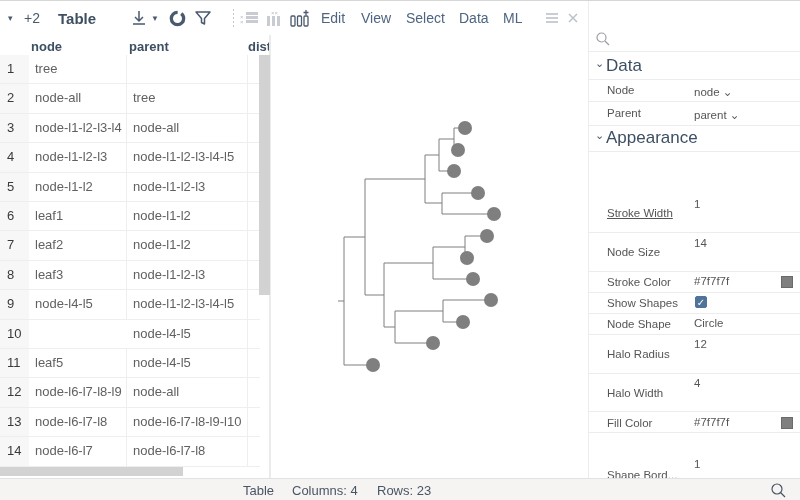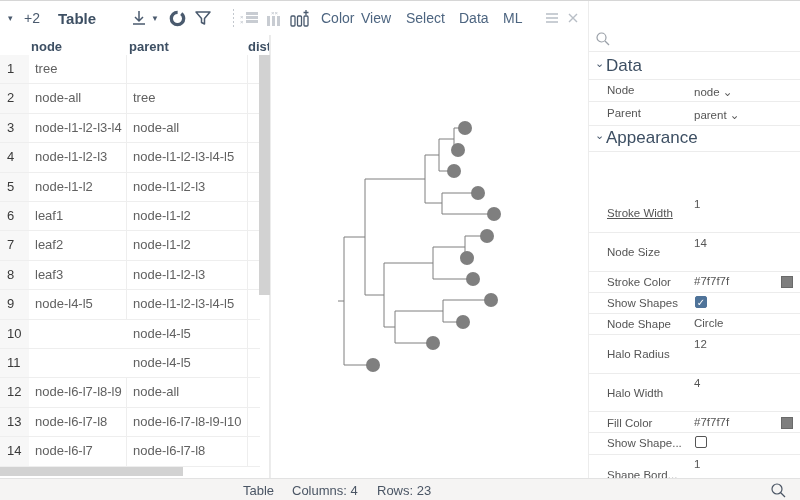--- a/index.html
+++ b/index.html
@@ -98,21 +98,21 @@
         </svg>
     </span>
     <span class="tb-item" style="left:290px;">
       <svg width="20" height="20" viewBox="0 0 20 20">
           <rect x="1" y="8" width="4" height="10" rx="1" stroke="#4a5a6e" stroke-width="1.3" fill="none"></rect>
           <rect x="7.5" y="8" width="4" height="10" rx="1" stroke="#4a5a6e" stroke-width="1.3" fill="none"></rect>
           <rect x="14" y="8" width="4" height="10" rx="1" stroke="#4a5a6e" stroke-width="1.3" fill="none"></rect>
           <path d="M16 2v5M13.5 4.5h5" stroke="#4a5a6e" stroke-width="1.3"></path>
         </svg>
     </span>
-    <span class="tb-item tb-menu" style="left:321px;">Color</span>
+    <span class="tb-item tb-menu" style="left:321px;">Edit</span>
     <span class="tb-item tb-menu" style="left:361px;">View</span>
     <span class="tb-item tb-menu" style="left:406px;">Select</span>
     <span class="tb-item tb-menu" style="left:459px;">Data</span>
     <span class="tb-item tb-menu" style="left:503px;">ML</span>
     <span class="tb-item" style="left:546px;">
       <svg width="12" height="10">
           <path d="M0 1h12M0 5h12M0 9h12" stroke="#b8bec6" stroke-width="1.5"></path>
         </svg>
     </span>
     <span class="tb-item" style="left:568px;">
@@ -173,20 +173,21 @@
           <span class="rn">9</span>
           <span class="c1">node-l4-l5</span>
           <span class="c2">node-l1-l2-l3-l4-l5</span>
         </div>
         <div class="grid-row" style="top: 284.6px;">
           <span class="rn">10</span>
           <span class="c2">node-l4-l5</span>
         </div>
         <div class="grid-row" style="top: 314px;">
           <span class="rn">11</span>
+          <span class="c1">leaf5</span>
           <span class="c2">node-l4-l5</span>
         </div>
         <div class="grid-row" style="top: 343.4px;">
           <span class="rn">12</span>
           <span class="c1">node-l6-l7-l8-l9</span>
           <span class="c2">node-all</span>
         </div>
         <div class="grid-row" style="top: 372.8px;">
           <span class="rn">13</span>
           <span class="c1">node-l6-l7-l8</span>
@@ -304,24 +305,20 @@
     </div>
     <div class="prop" style="top:373px;height:38px;">
       <span class="label" style="top:13px;">Halo Width</span>
       <span class="value" style="top:3px;">4</span>
     </div>
     <div class="prop" style="top:411px;height:21px;">
       <span class="label" style="top:5px;">Fill Color</span>
       <span class="value" style="top:4px;">#7f7f7f</span>
       <span class="swatch" style="top:5px;"></span>
     </div>
-    <div class="prop" style="top:432px;height:22px;">
-      <span class="label" style="top:4px;">Show Shape...</span>
-      <span class="cb" style="top:3px;"></span>
-    </div>
     <div class="prop" style="top:454px;height:30px;border-bottom:none;">
       <span class="label" style="top:14px;">Shape Bord...</span>
       <span class="value" style="top:3px;">1</span>
     </div>
   </div>
 
   <div class="status">
     <span style="left:243px;">Table</span>
     <span style="left:292px;">Columns: 4</span>
     <span style="left:377px;">Rows: 23</span>

